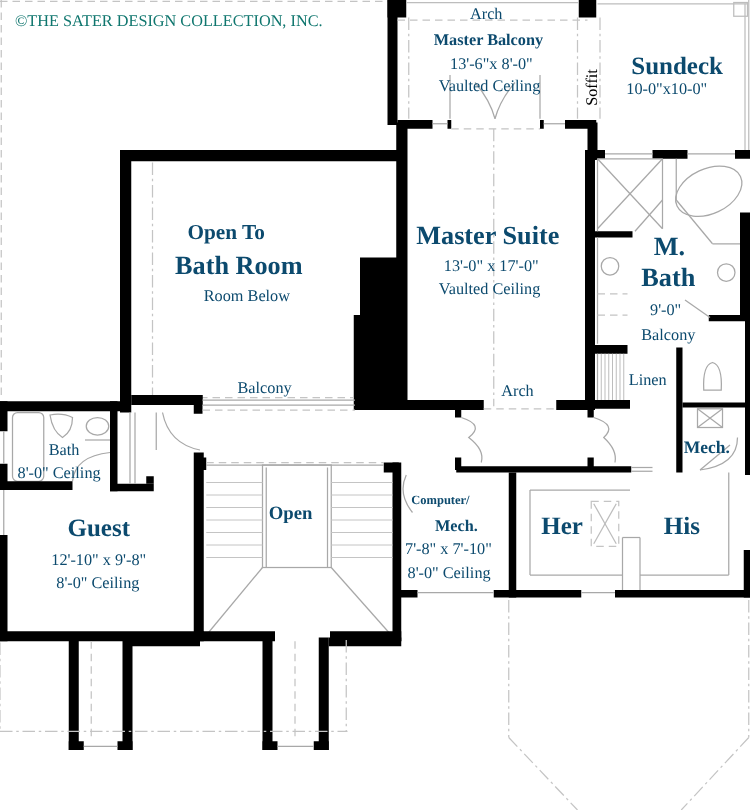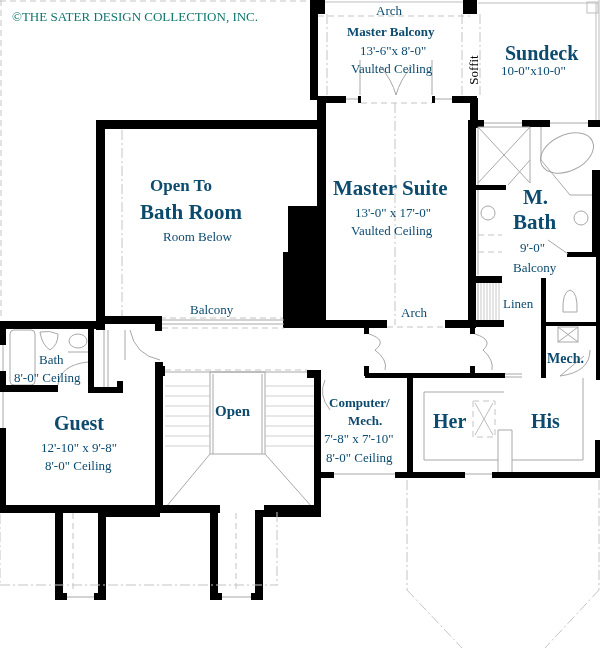--- a/index.html
+++ b/index.html
@@ -278,19 +278,19 @@
 
 <div class="lbl" style="left:39px;top:353px;font-size:13px;">Bath</div>
 <div class="lbl" style="left:14px;top:371px;font-size:13px;">8'-0" Ceiling</div>
 
 <div class="lbl b" style="left:54px;top:413px;font-size:20px;">Guest</div>
 <div class="lbl" style="left:41px;top:441px;font-size:13px;">12'-10" x 9'-8"</div>
 <div class="lbl" style="left:45px;top:459px;font-size:13px;">8'-0" Ceiling</div>
 
 <div class="lbl b" style="left:215px;top:404px;font-size:15px;">Open</div>
 
-<div class="lbl b" style="left:329px;top:396px;font-size:13px;">Computer/</div>
+<div class="lbl b" style="left:329px;top:396px;font-size:10px;">Computer/</div>
 <div class="lbl b" style="left:348px;top:414px;font-size:13px;">Mech.</div>
 <div class="lbl" style="left:324px;top:432px;font-size:13px;">7'-8" x 7'-10"</div>
 <div class="lbl" style="left:326px;top:451px;font-size:13px;">8'-0" Ceiling</div>
 
 <div class="lbl b" style="left:433px;top:411px;font-size:20px;">Her</div>
 <div class="lbl b" style="left:531px;top:411px;font-size:20px;">His</div>
 
 </body></html>

